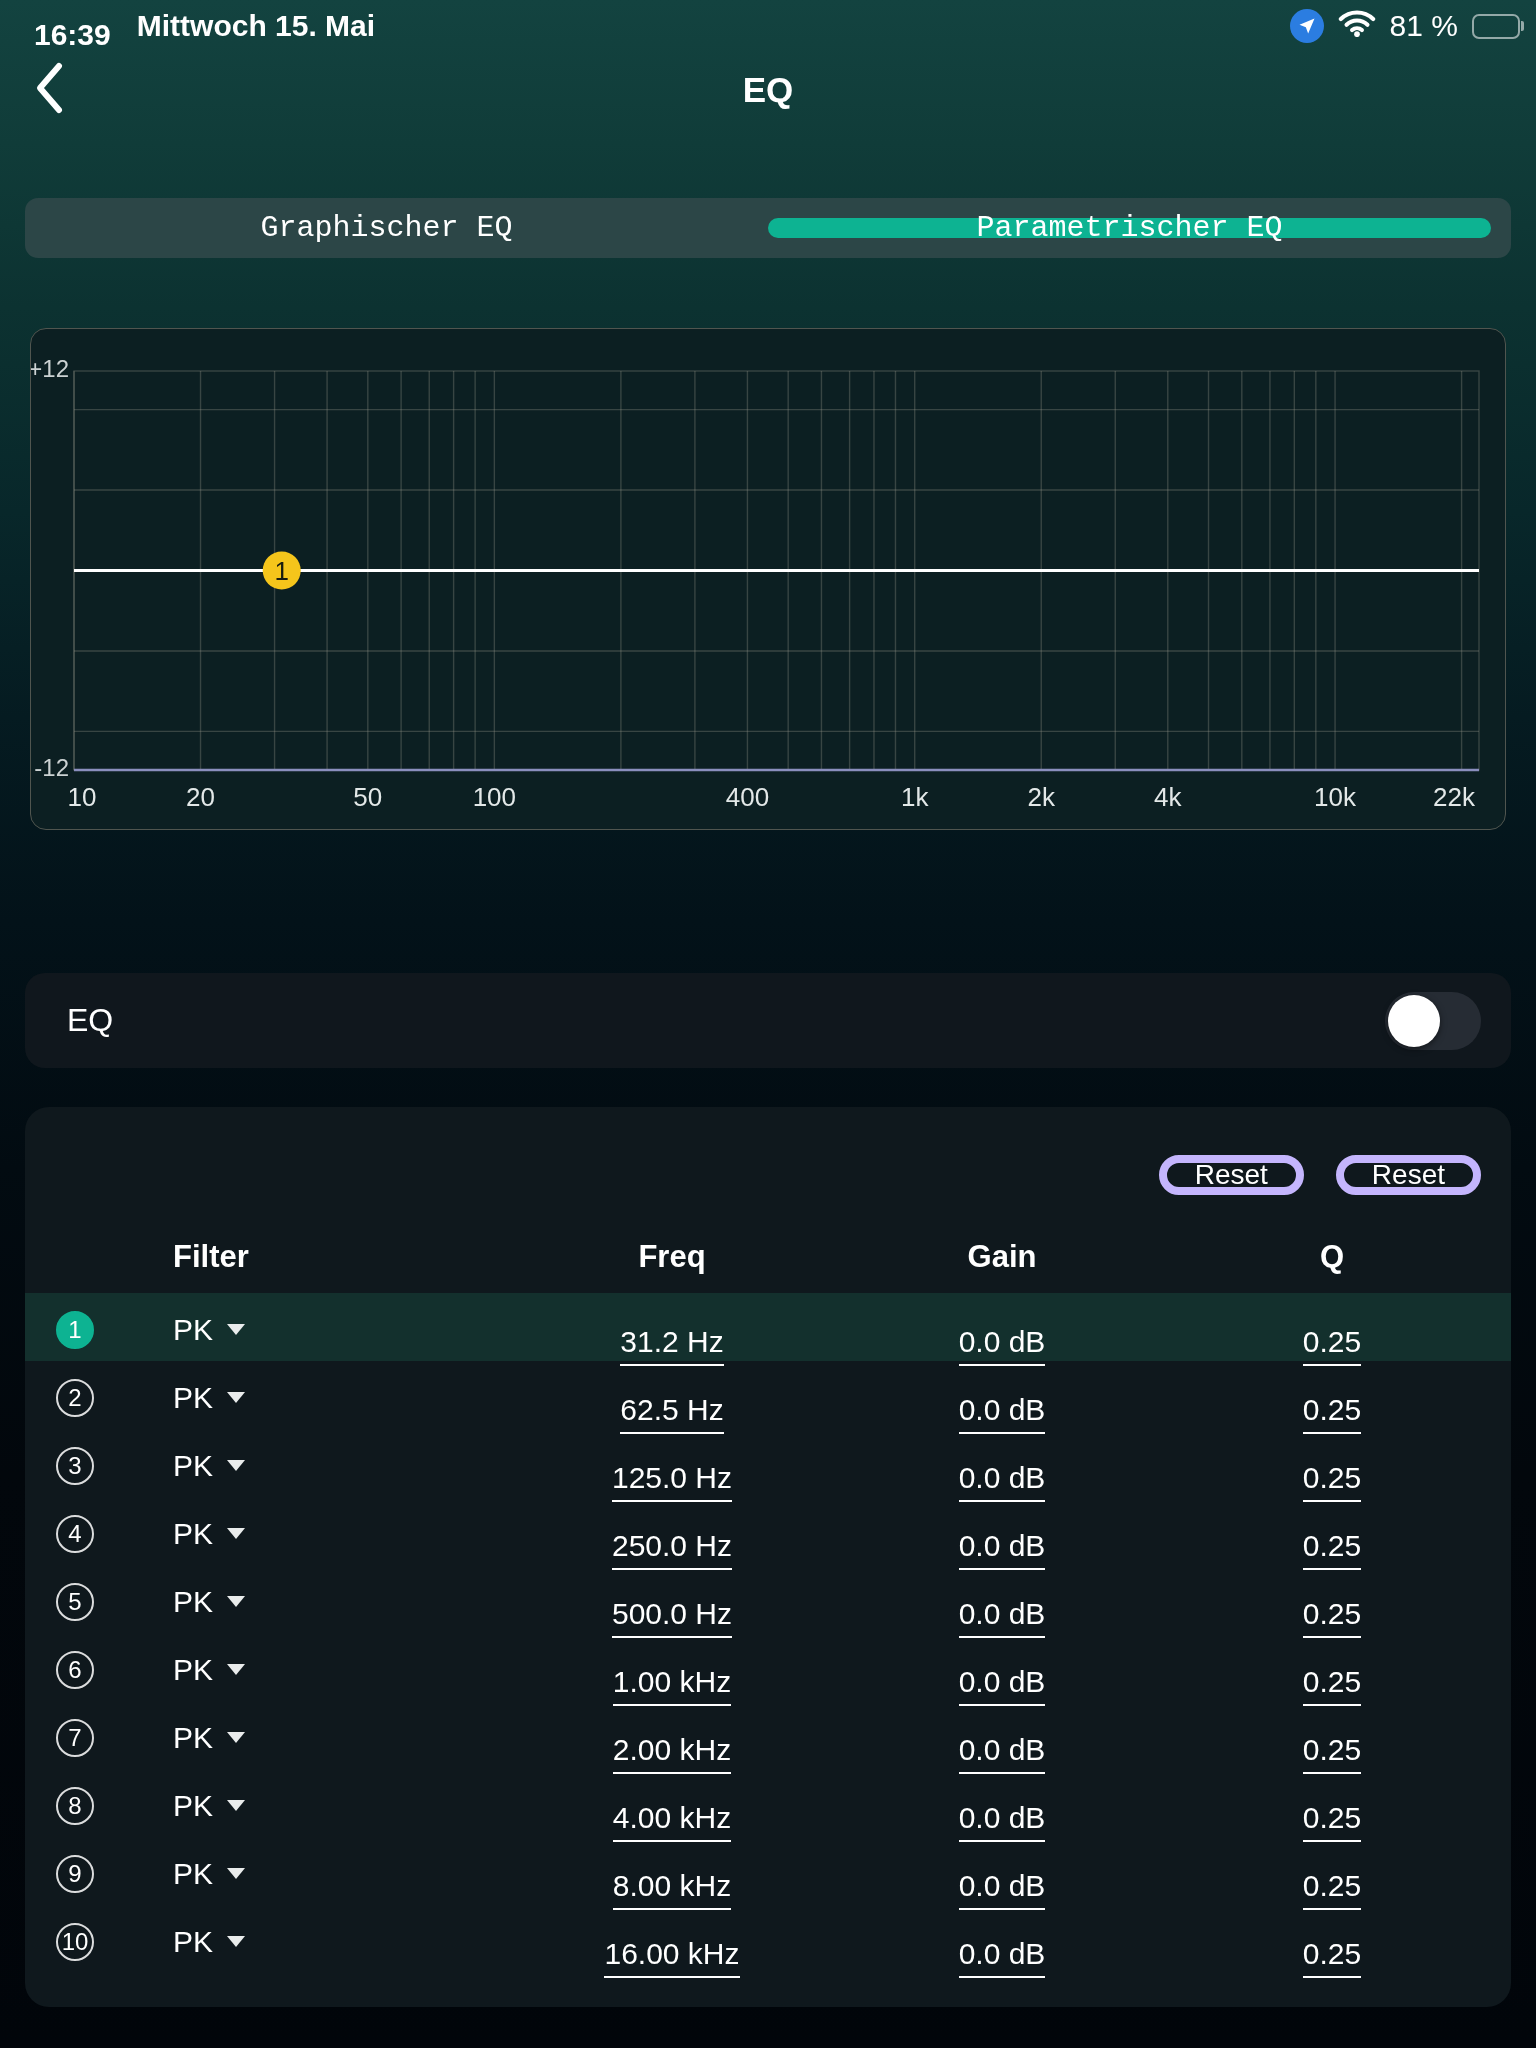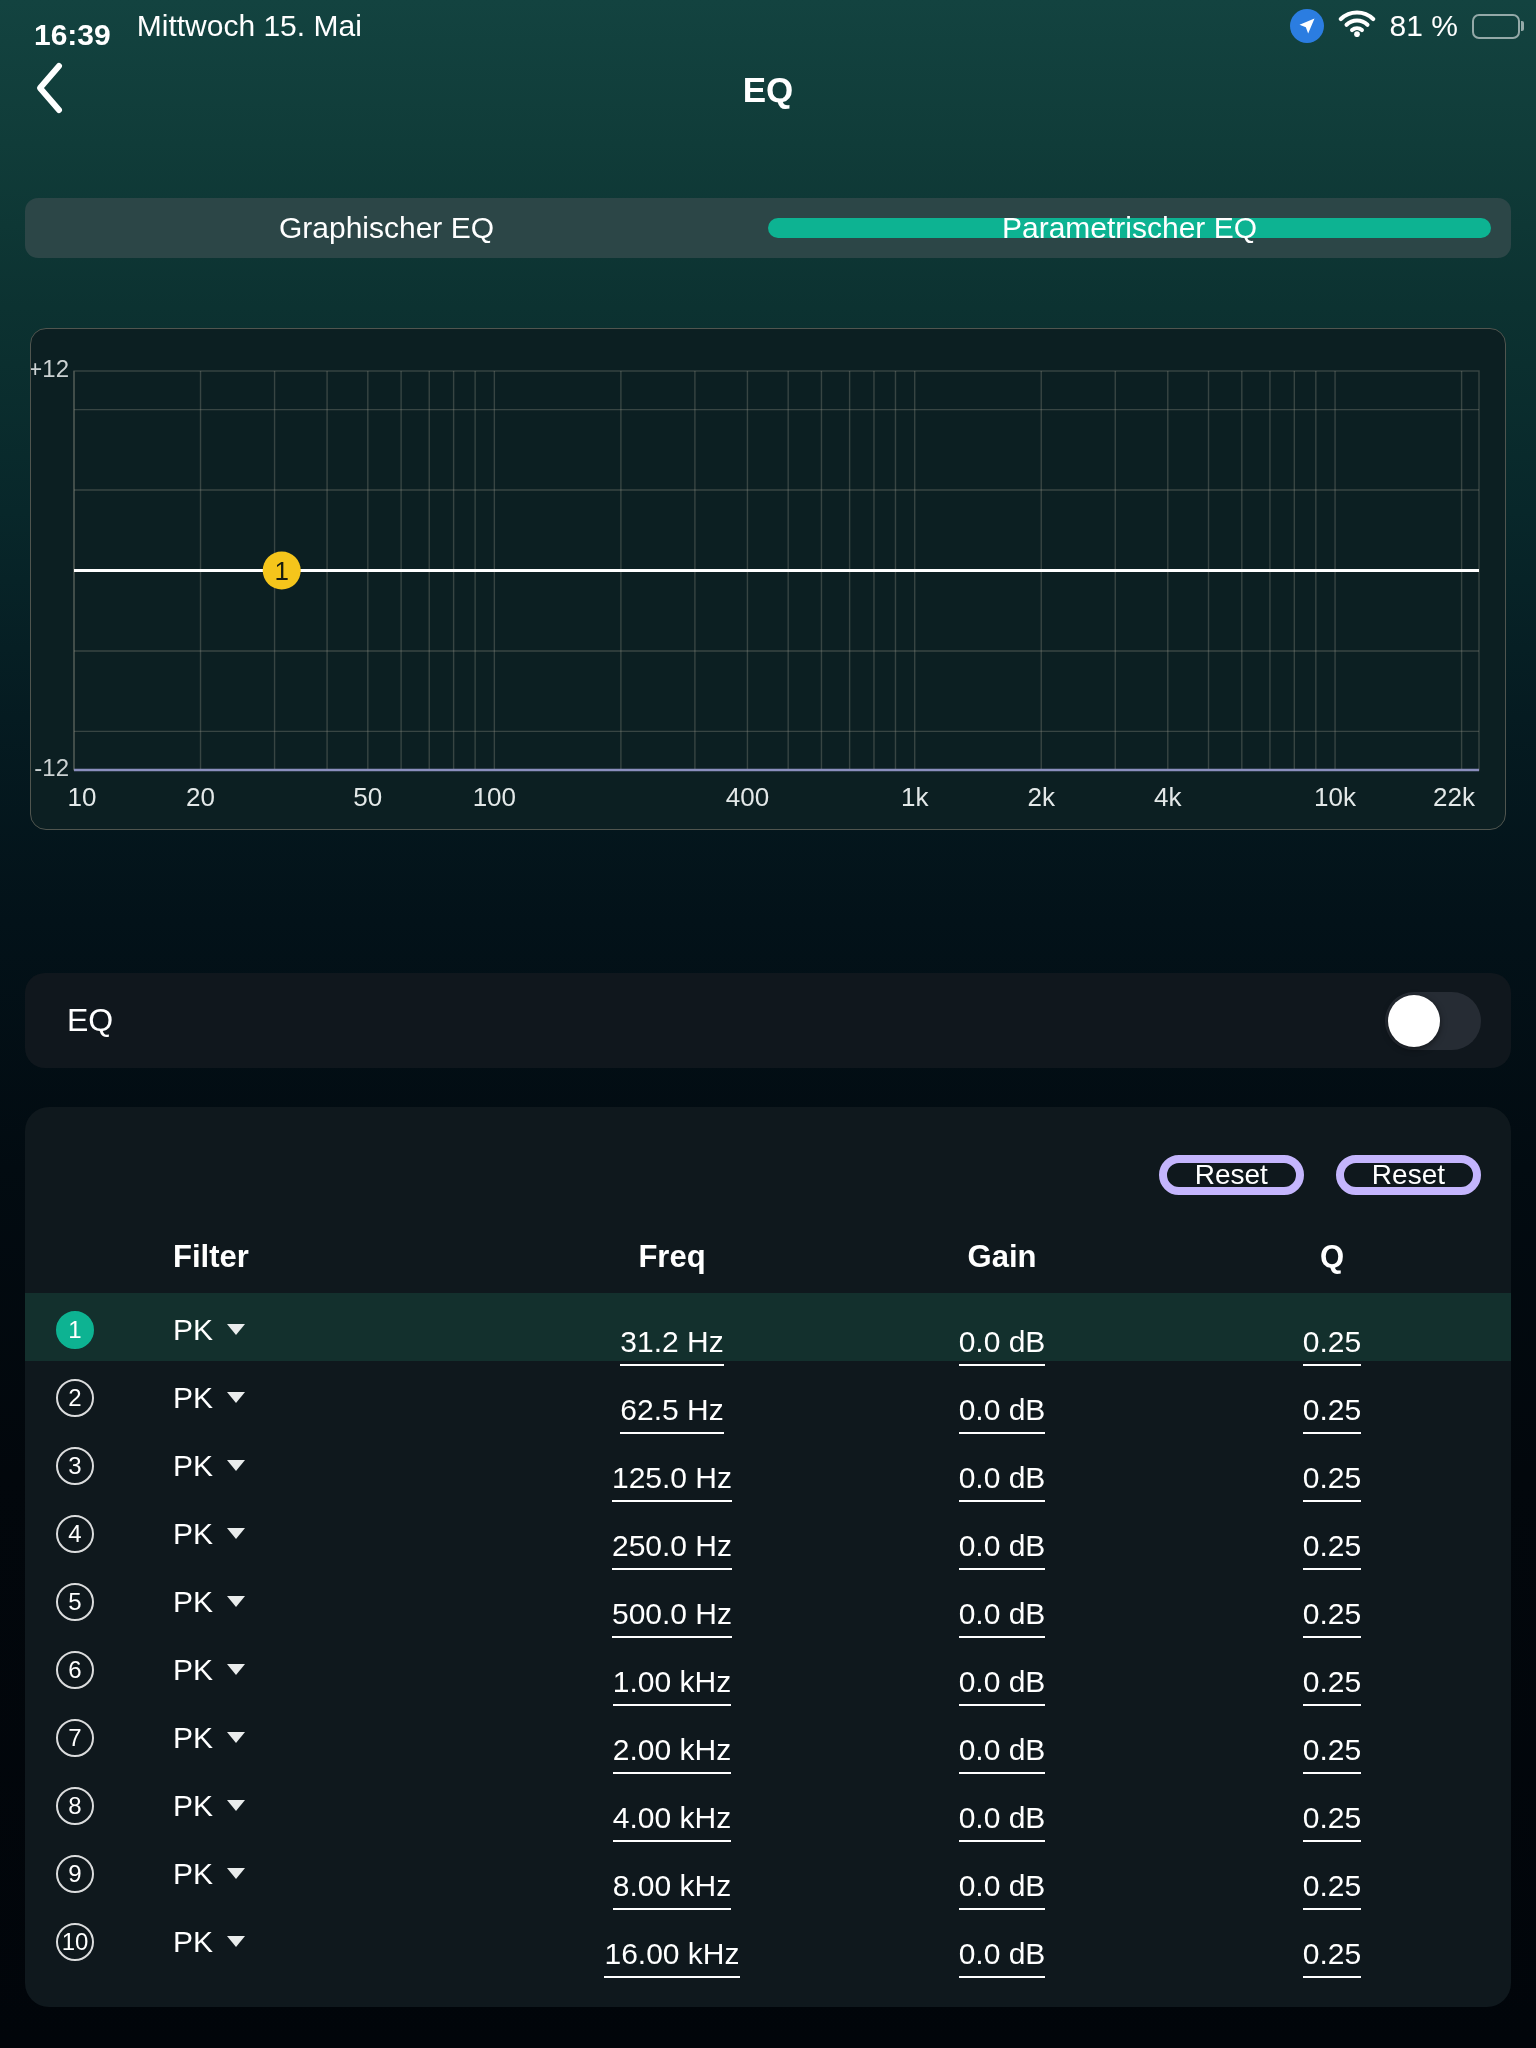--- a/index.html
+++ b/index.html
@@ -8,37 +8,37 @@
     font-family:"Liberation Sans","DejaVu Sans",sans-serif;
     color:#fff;
     background:linear-gradient(180deg,#134340 0%,#103c39 7%,#0c3231 15%,#08272a 25%,#051b21 35%,#031219 45%,#020b11 57%,#02070c 72%,#01050a 100%);
     position:relative; overflow:hidden;
   }
   
   .statusbar { position:absolute; top:0; left:0; right:0; height:52px;
     display:flex; align-items:center; padding:0 12px 0 34px; font-size:30px; }
   .sb-left { display:flex; gap:26px; align-items:center; }
   .sb-time { font-weight:700;margin-top:18px; }
-  .sb-date { font-weight:400; }
+  .sb-date { font-weight:700; }
   .sb-right { margin-left:auto; display:flex; align-items:center; gap:14px; }
   .loc-badge { width:34px; height:34px; border-radius:50%; background:var(--loc-blue,#2b7de1);
     display:flex; align-items:center; justify-content:center; }
   .battery { display:flex; align-items:center; }
   .batt-body { width:48px; height:25px; border:2px solid rgba(255,255,255,.55); border-radius:7px; padding:2px; }
   .batt-fill { height:100%; width:81%; background:#fff; border-radius:3px; }
   .batt-nub { width:3px; height:10px; background:rgba(255,255,255,.55); border-radius:0 2px 2px 0; margin-left:1px; }
   
   .navbar { position:absolute; top:52px; left:0; right:0; height:80px; }
   .back-btn { position:absolute; left:34px; top:8px; width:44px; height:60px; display:flex; align-items:center; cursor:pointer; }
   .nav-title { position:absolute; left:0; right:0; top:18px; text-align:center; font-size:35px; font-weight:700; }
   
   .segmented { position:absolute; left:25px; top:198px; width:1486px; height:60px;
     background:#2c4647; border-radius:13px; display:flex; overflow:hidden; }
   .segment { flex:1; display:flex; align-items:center; justify-content:center;
-    font-size:30px; font-weight:500; color:#fff; cursor:pointer; }
+    font-size:30px; font-weight:500; color:#fff; cursor:pointer;font-family:Liberation Mono, monospace; }
   .segment.active { background:var(--accent,#0db392); border-radius:18px; margin:20px; }
   
   .chart-card { position:absolute; left:30px; top:328px; width:1476px; height:502px;
     background:#0c1f22; border:1px solid #50554f; border-radius:16px; }
   .chart-card svg { display:block; }
   
   .eq-card { position:absolute; left:25px; top:973px; width:1486px; height:95px;
     background:#10171d; border-radius:20px; display:flex; align-items:center; padding:0 30px 0 42px; }
   .eq-card-label { font-size:32px; font-weight:500; }
   .toggle { margin-left:auto; width:96px; height:58px; border-radius:29px; background:#262c34; position:relative; cursor:pointer; }

